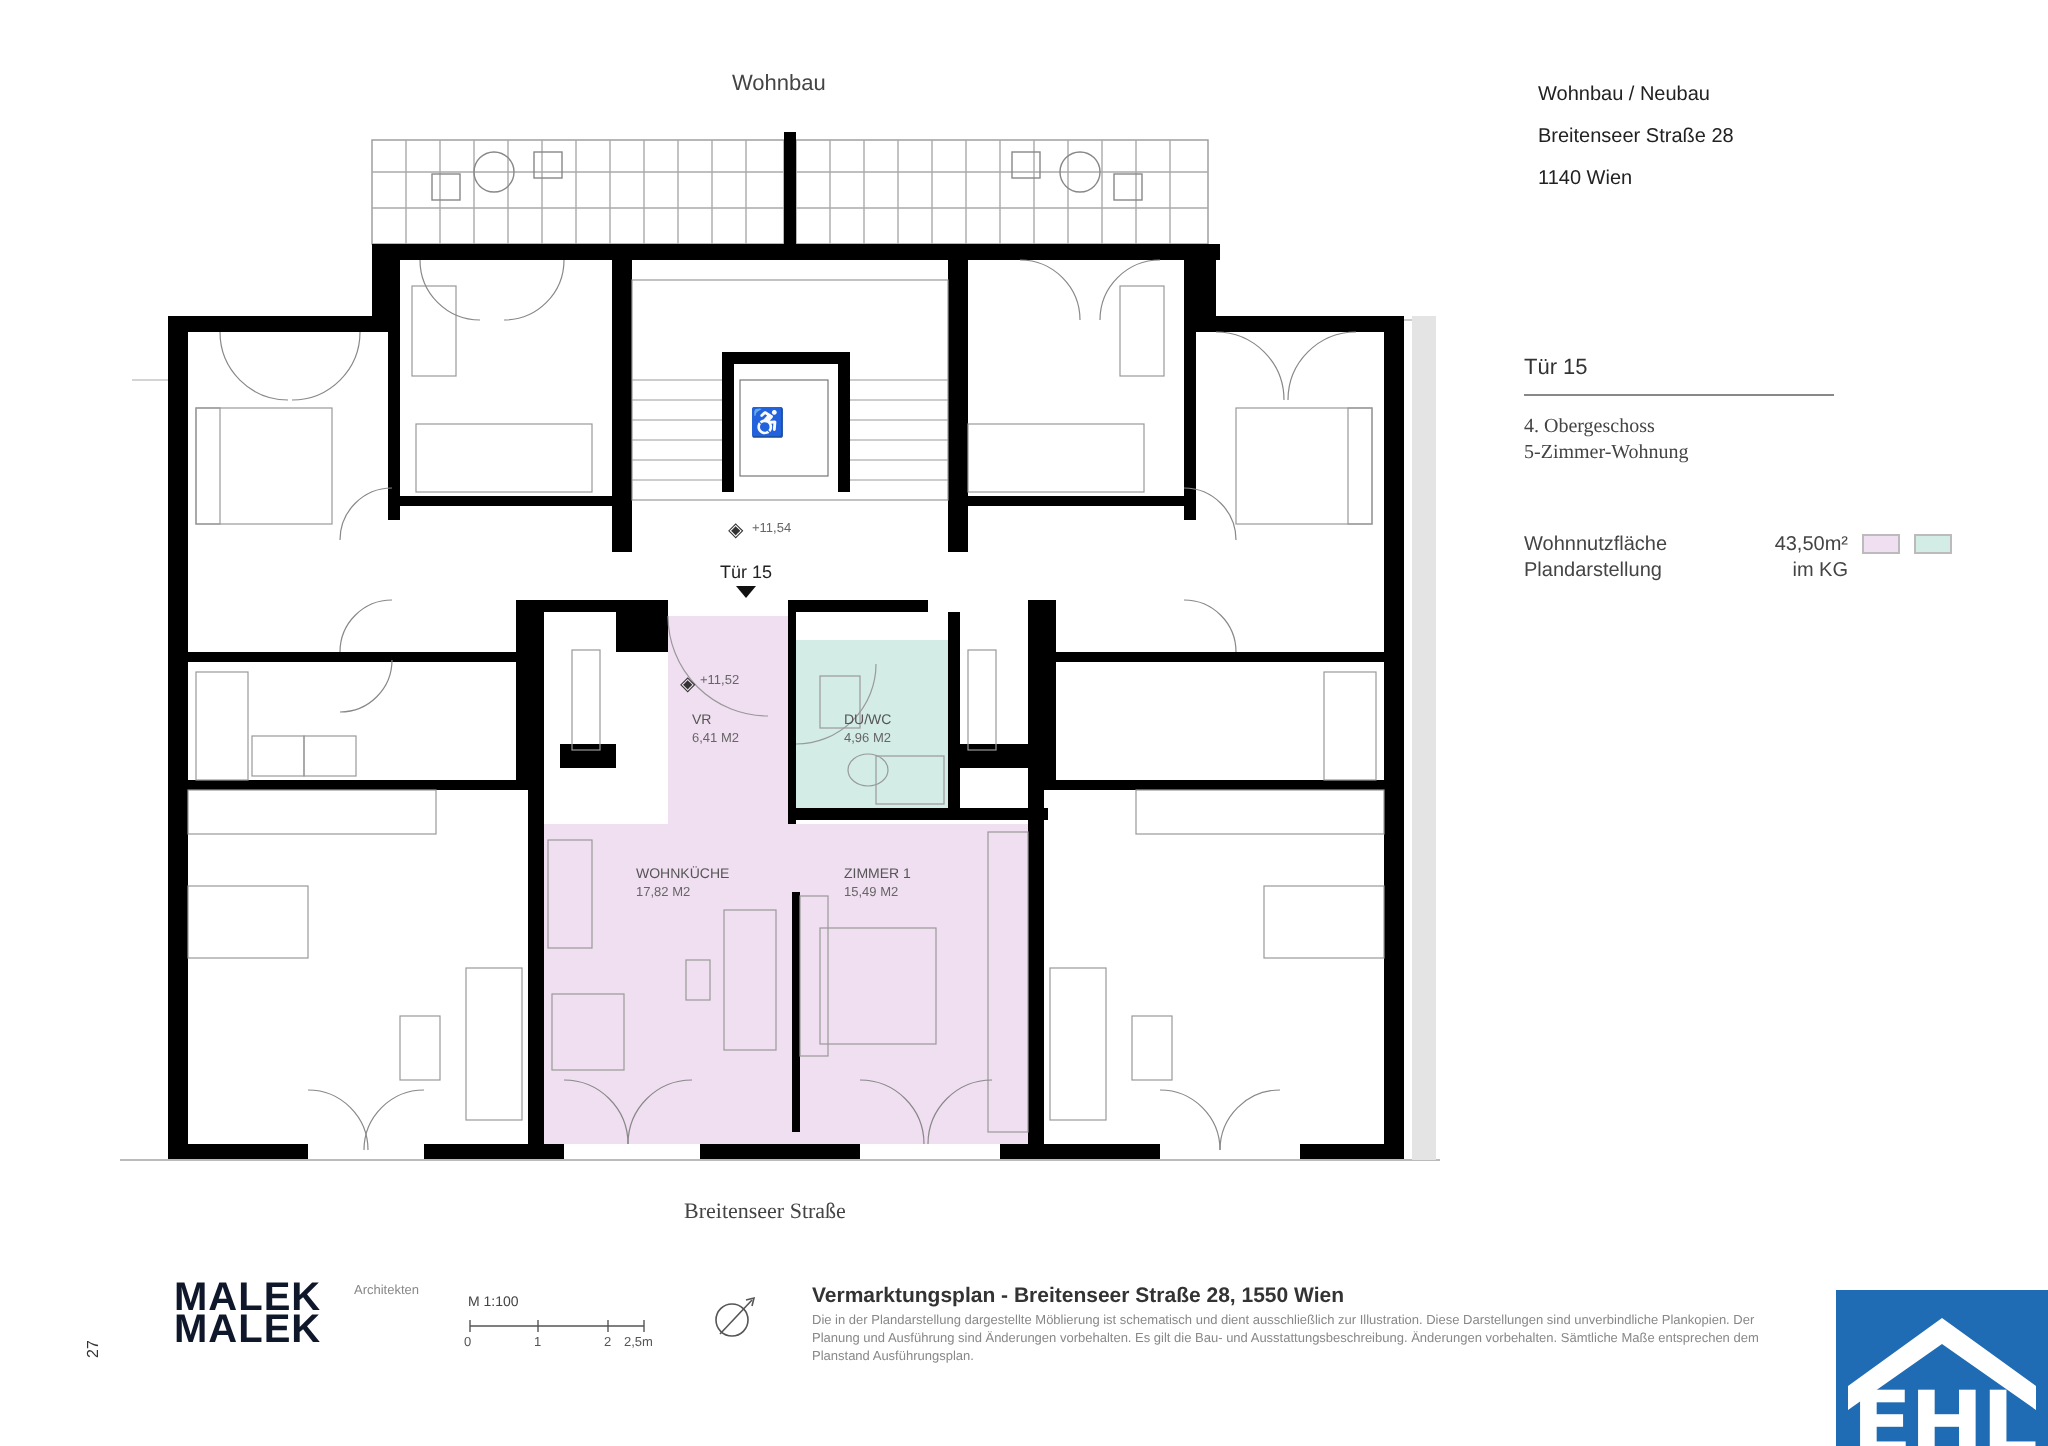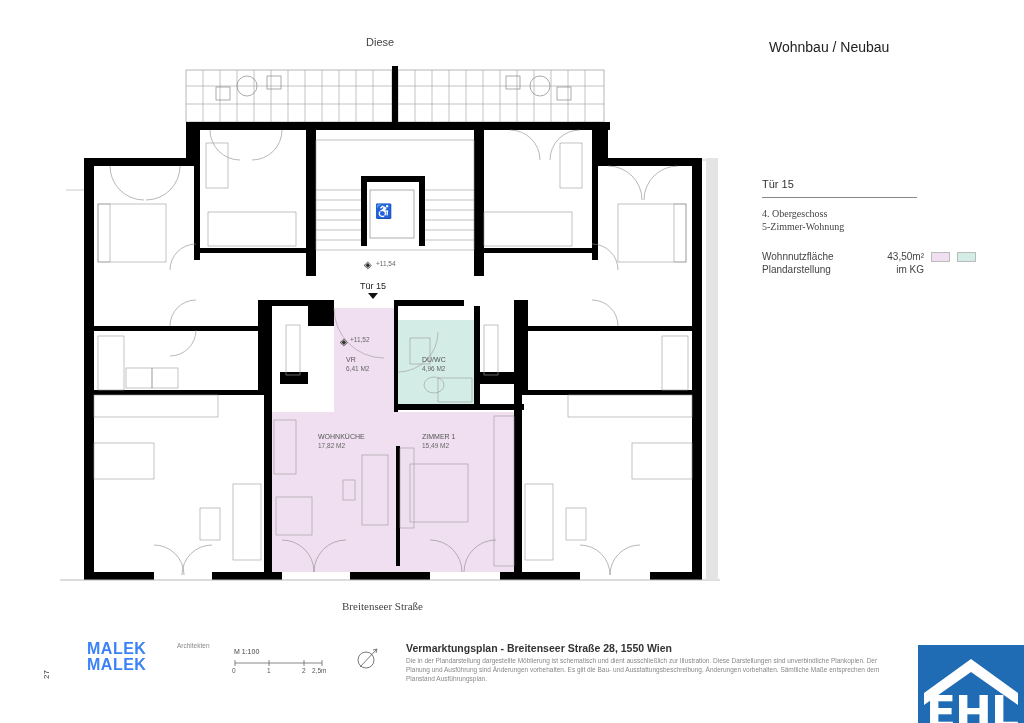--- a/index.html
+++ b/index.html
@@ -1,28 +1,28 @@
 <!DOCTYPE html>
 <html><head>
 <meta charset="utf-8">
 <style>
   html, body { margin:0; padding:0; background:#ffffff; }
   body { width:1024px; height:723px; position:relative; overflow:hidden; font-family:"Liberation Sans", sans-serif; color:#2a2a2a; }
   .abs { position:absolute; }
   #plan { position:absolute; left:0; top:0; }
   .street-label { font-size:11px; color:#444; }
-  .proj-title { left:769px; top:37px; font-size:14px; line-height:21px; color:#222; }
+  .proj-title { left:769px; top:37px; font-size:10px; line-height:21px; color:#222; }
   .unit-id { left:762px; top:178px; font-size:11px; color:#333; }
   .divider { left:762px; top:197px; width:155px; height:1px; background:#888; }
   .floor-info { left:762px; top:207px; font-size:10px; line-height:13px; color:#444;font-family:Liberation Serif, serif; }
   .area-row { left:762px; font-size:10px; color:#444; }
   .area-label { display:inline-block; width:110px; }
-  .area-val { display:inline-block; width:52px; text-align:right; }
+  .area-val { display:inline-block; width:52px; text-align:right;margin-top:16px; }
   .swatch { display:inline-block; width:17px; height:8px; border:1px solid #bbb; margin-left:7px; vertical-align:middle; }
-  .logo-mh { left:87px; top:641px; font-size:16px; line-height:16px; font-weight:bold; letter-spacing:0.5px; color:#3b82f6; }
+  .logo-mh { left:87px; top:641px; font-size:20px; line-height:16px; font-weight:bold; letter-spacing:0.5px; color:#0f172a; }
   .arch { left:177px; top:642px; font-size:6.5px; color:#888; }
   .scale-label { left:234px; top:648px; font-size:7px; color:#444; }
   .footer-title { left:406px; top:642px; font-size:10.5px; font-weight:bold; color:#333; }
   .footer-text { left:406px; top:656px; width:480px; font-size:6.5px; line-height:9px; color:#888; }
   .ehl { left:918px; top:645px; width:122px; height:106px; background:#1f6cb5; }
   .ehl-text { position:absolute; left:8px; top:42px; width:90px; text-align:center; color:#fff; font-weight:bold; font-size:44px; letter-spacing:-1px; font-family:"DejaVu Sans", sans-serif; }
   .page-num { left:42px; top:670px; font-size:8px; color:#333; transform:rotate(-90deg); }
   .room-lbl { font-size:7px; fill:#555; font-family:"Liberation Sans", sans-serif; }
   .room-sub { font-size:6.5px; fill:#666; font-family:"Liberation Sans", sans-serif; }
 </style>
@@ -204,25 +204,27 @@
   <text x="267" y="673" font-size="6.5" fill="#555">1</text>
   <text x="302" y="673" font-size="6.5" fill="#555">2</text>
   <text x="312" y="673" font-size="6.5" fill="#555">2,5m</text>
   <g stroke="#555" stroke-width="0.8" fill="none">
     <circle cx="366" cy="660" r="8"></circle>
     <line x1="360" y1="667" x2="376" y2="650"></line>
     <path d="M373 650 L377 649 L376 653"></path>
   </g>
 </svg>
 
-<div class="abs street-label" style="left:366px; top:36px;">Diese</div>
+<div class="abs street-label" style="left:366px; top:36px;">Wohnbau</div>
 <div class="abs street-label" style="left:342px; top:600px;font-family:Liberation Serif, serif;">Breitenseer Straße</div>
 
 <div class="abs proj-title">
   <div>Wohnbau / Neubau</div>
+  <div>Breitenseer Straße 28</div>
+  <div>1140 Wien</div>
 </div>
 
 <div class="abs unit-id">Tür 15</div>
 <div class="abs divider"></div>
 <div class="abs floor-info">
   <div>4. Obergeschoss</div>
   <div>5-Zimmer-Wohnung</div>
 </div>
 <div class="abs area-row" style="top:251px;">
   <span class="area-label">Wohnnutzfläche</span><span class="area-val">43,50m²</span><span class="swatch" style="background:#f0dff0;"></span><span class="swatch" style="background:#d4ece6;"></span>

